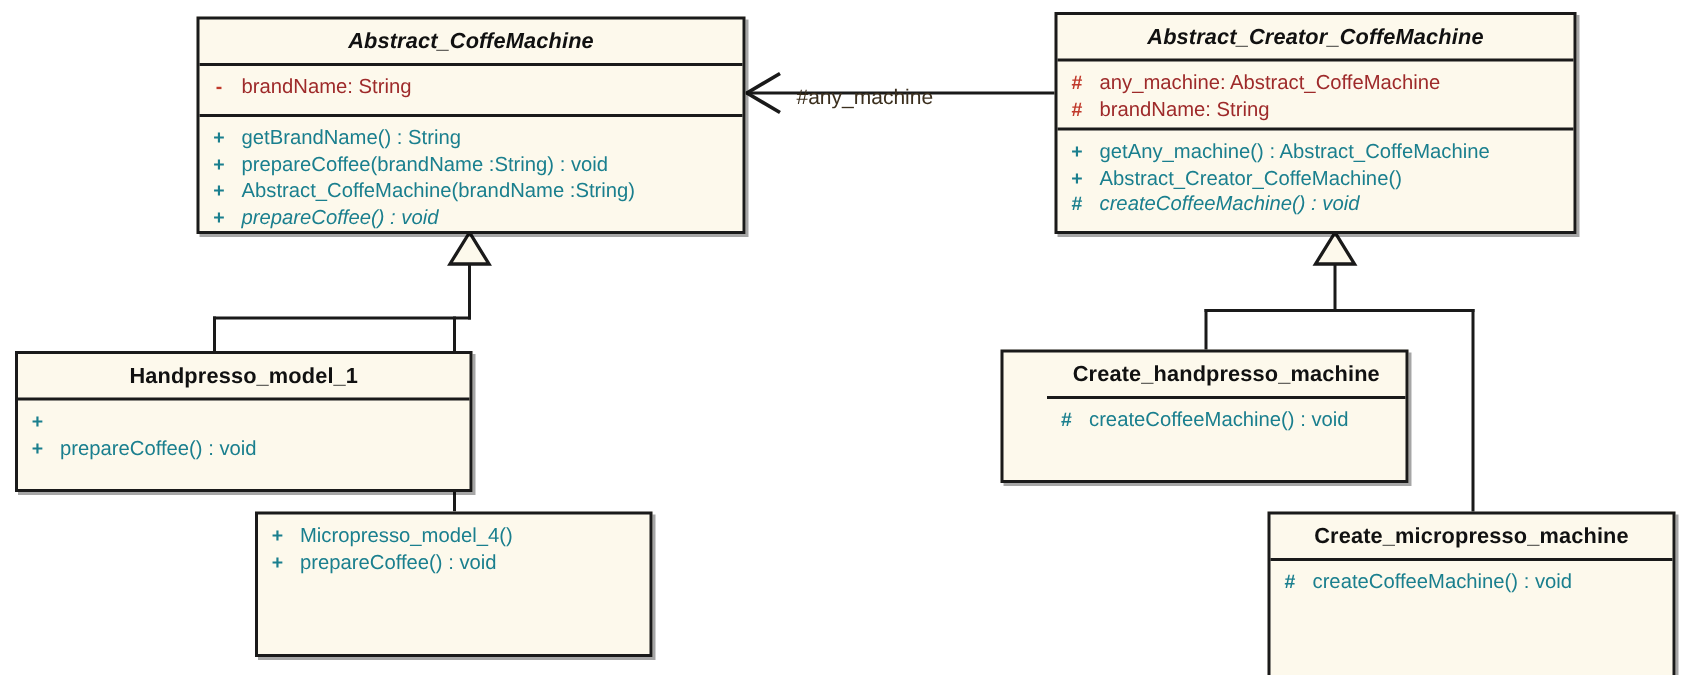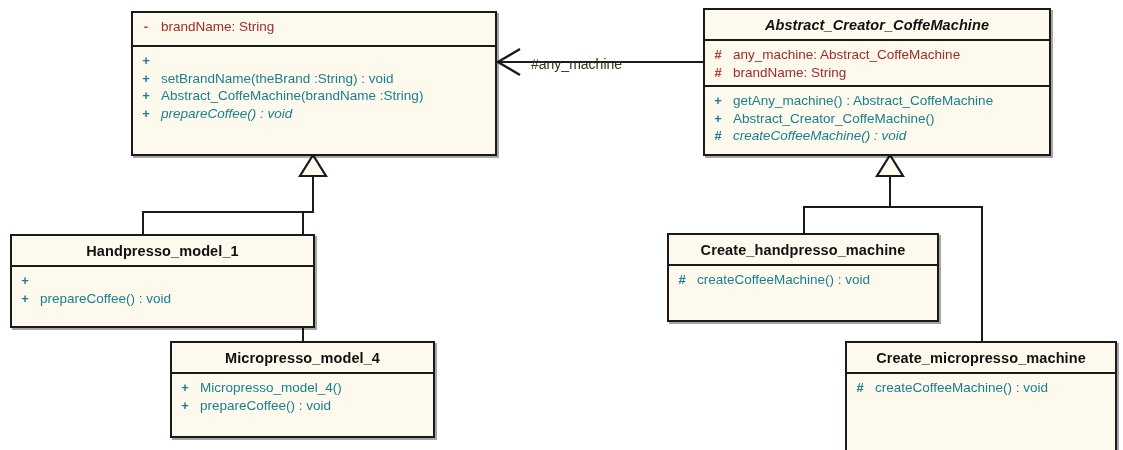--- a/index.html
+++ b/index.html
@@ -114,33 +114,35 @@
     <polyline points="520,49 498,62 520,75" fill="none" stroke="#1a1a1a" stroke-width="2.4" stroke-linecap="butt" stroke-linejoin="miter"></polyline>
 
     <polygon points="313,155 300,176 326,176" fill="#fdf9ec" stroke="#1a1a1a" stroke-width="2.2" stroke-linejoin="miter"></polygon>
 
     <polygon points="890,155 877,176 903,176" fill="#fdf9ec" stroke="#1a1a1a" stroke-width="2.2" stroke-linejoin="miter"></polygon>
   </svg>
 
   <div class="assoc-label" style="left:531px; top:36px;margin-top:20px;">#any_machine</div>
 
   <div class="uml-class" style="left:131px; top:11px; width:366px; height:145px;">
+    <div class="cls-title abstract">Abstract_CoffeMachine</div>
     <div class="cls-compartment bordered" style="height:34px;">
       <div class="member attr">
         <span class="vis">-</span>
         <span class="sig">brandName:  String</span>
       </div>
     </div>
     <div class="cls-compartment">
       <div class="member meth">
         <span class="vis">+</span>
-      </div>
-      <div class="member meth">
-        <span class="vis">+</span>
-        <span class="sig">setBrandName(theBrand :String) : void</span>
+        <span class="sig">getBrandName() : String</span>
+      </div>
+      <div class="member meth">
+        <span class="vis">+</span>
+        <span class="sig">prepareCoffee(brandName :String) : void</span>
       </div>
       <div class="member meth">
         <span class="vis">+</span>
         <span class="sig">Abstract_CoffeMachine(brandName :String)</span>
       </div>
       <div class="member meth italic">
         <span class="vis">+</span>
         <span class="sig">prepareCoffee() : void</span>
       </div>
     </div>
@@ -181,34 +183,33 @@
         <span class="vis">+</span>
       </div>
       <div class="member meth">
         <span class="vis">+</span>
         <span class="sig">prepareCoffee() : void</span>
       </div>
     </div>
   </div>
 
   <div class="uml-class" style="left:170px; top:341px; width:265px; height:97px;">
-    <div class="cls-title">Micropresso_model_4</div>
     <div class="cls-compartment">
       <div class="member meth">
         <span class="vis">+</span>
         <span class="sig">Micropresso_model_4()</span>
       </div>
       <div class="member meth">
         <span class="vis">+</span>
         <span class="sig">prepareCoffee() : void</span>
       </div>
     </div>
   </div>
 
-  <div class="uml-class" style="left:667px; top:233px; width:272px; height:89px;">
+  <div class="uml-class" style="left:667px; top:233px; width:272px; height:89px;padding-left:29px;">
     <div class="cls-title">Create_handpresso_machine</div>
     <div class="cls-compartment">
       <div class="member meth">
         <span class="vis">#</span>
         <span class="sig">createCoffeeMachine() : void</span>
       </div>
     </div>
   </div>
 
   <div class="uml-class" style="left:845px; top:341px; width:272px; height:116px;">

